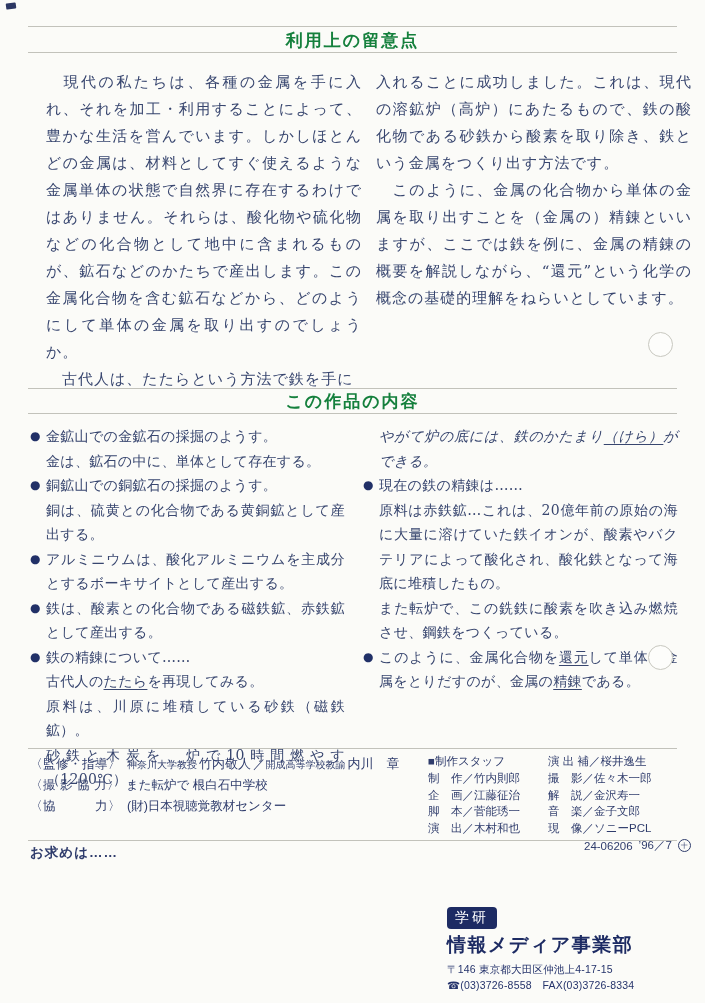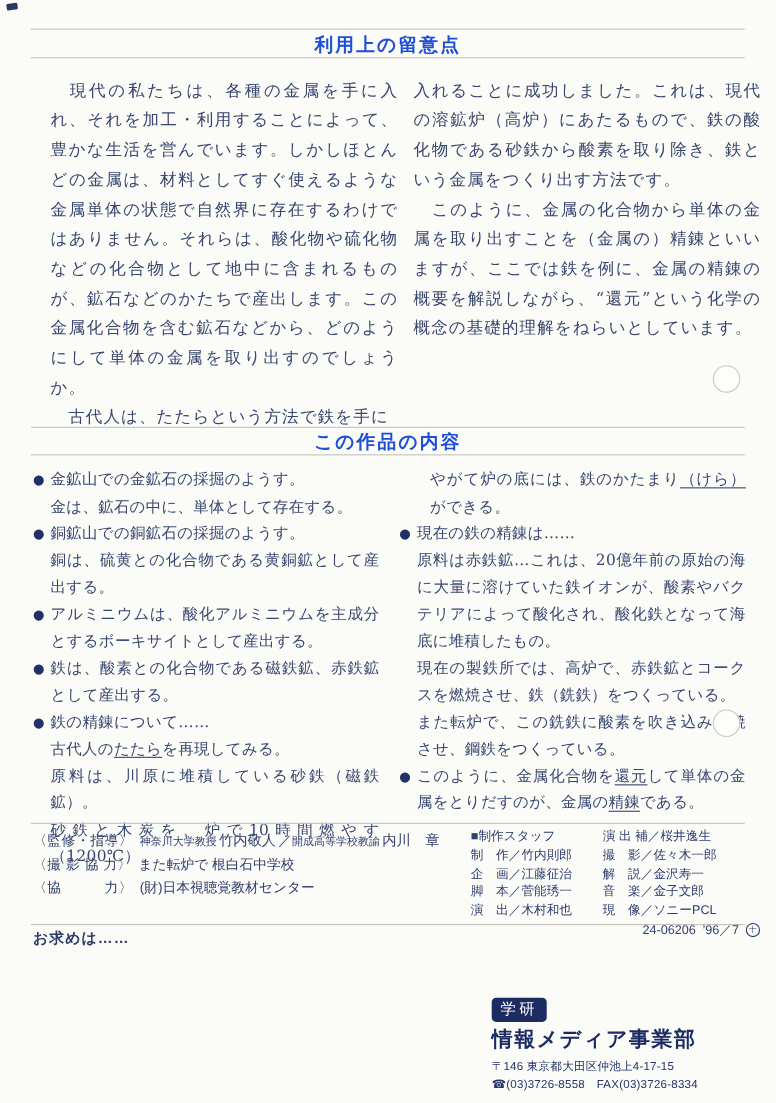--- a/index.html
+++ b/index.html
@@ -16,39 +16,39 @@
 
   
   .rule{position:absolute;left:28px;right:28px;border-top:1px solid #c2c2bb;height:0;}
   #rule-1a{top:26px}#rule-1b{top:52px}
   #rule-2a{top:388px}#rule-2b{top:413px}
   #rule-3{top:748px}#rule-4{top:840px}
 
   
   .sec-title{position:absolute;left:0;width:705px;text-align:center;
     font-family:"Liberation Sans","DejaVu Sans",sans-serif;
-    font-weight:bold;font-size:17px;color:#1d4ed8;letter-spacing:2px;}
+    font-weight:bold;font-size:17px;color:#15803d;letter-spacing:2px;}
   #title-1{top:29px}
   #title-2{top:390px}
 
   
   .sec1{position:absolute;top:69px;left:30px;width:646px;display:flex;gap:14px;margin-left:16px;}
   .sec1 .col{width:316px;font-size:15px;line-height:27px;letter-spacing:1px;
     text-align:justify;color:#38466f;}
   .sec1 p{margin:0;}
   .sec1 em{font-style:normal;-webkit-text-emphasis:dot over;text-emphasis:dot over;}
 
   
   .sec2{position:absolute;top:424px;left:30px;width:648px;display:flex;gap:18px;}
   .sec2 .col{width:315px;font-size:14px;line-height:24.5px;letter-spacing:0.3px;
     text-align:justify;color:#38466f;}
   .item{display:flex;}
   .item .b{width:16px;flex:none;color:#213067;font-size:12px;}
   .item .t{flex:1;}
-  .item.nobullet .t{margin-left:28px;}
+  .item.nobullet .t{margin-left:16px;font-style:italic;}
   .sec2 p{margin:0;}
   u{text-decoration:underline;text-underline-offset:3px;text-decoration-thickness:1px;}
 
   
   .credits{position:absolute;top:753px;left:30px;width:650px;display:flex;
     font-family:"Liberation Sans","DejaVu Sans",sans-serif;color:#2f3c6c;}
   .cred-left{width:398px;font-size:12.5px;line-height:21px;}
   .cred-left .row{white-space:nowrap;}
   .cl-label{letter-spacing:0.5px;margin-right:6px;}
   .cl-small{font-size:10px;}
@@ -144,21 +144,20 @@
     <div class="item nobullet">
       <div class="t">
         <p>やがて炉の底には、鉄のかたまり<u>（けら）</u>ができる。</p>
       </div>
     </div>
     <div class="item">
       <span class="b">●</span>
       <div class="t">
         <p>現在の鉄の精錬は……</p>
         <p>原料は赤鉄鉱…これは、20億年前の原始の海に大量に溶けていた鉄イオンが、酸素やバクテリアによって酸化され、酸化鉄となって海底に堆積したもの。</p>
-        <p>現在の製鉄所では、高炉で、赤鉄鉱とコークスを燃焼させ、鉄（銑鉄）をつくっている。</p>
         <p>また転炉で、この銑鉄に酸素を吹き込み燃焼させ、鋼鉄をつくっている。</p>
       </div>
     </div>
     <div class="item">
       <span class="b">●</span>
       <div class="t">
         <p>このように、金属化合物を<u>還元</u>して単体の金属をとりだすのが、金属の<u>精錬</u>である。</p>
       </div>
     </div>
   </div>

